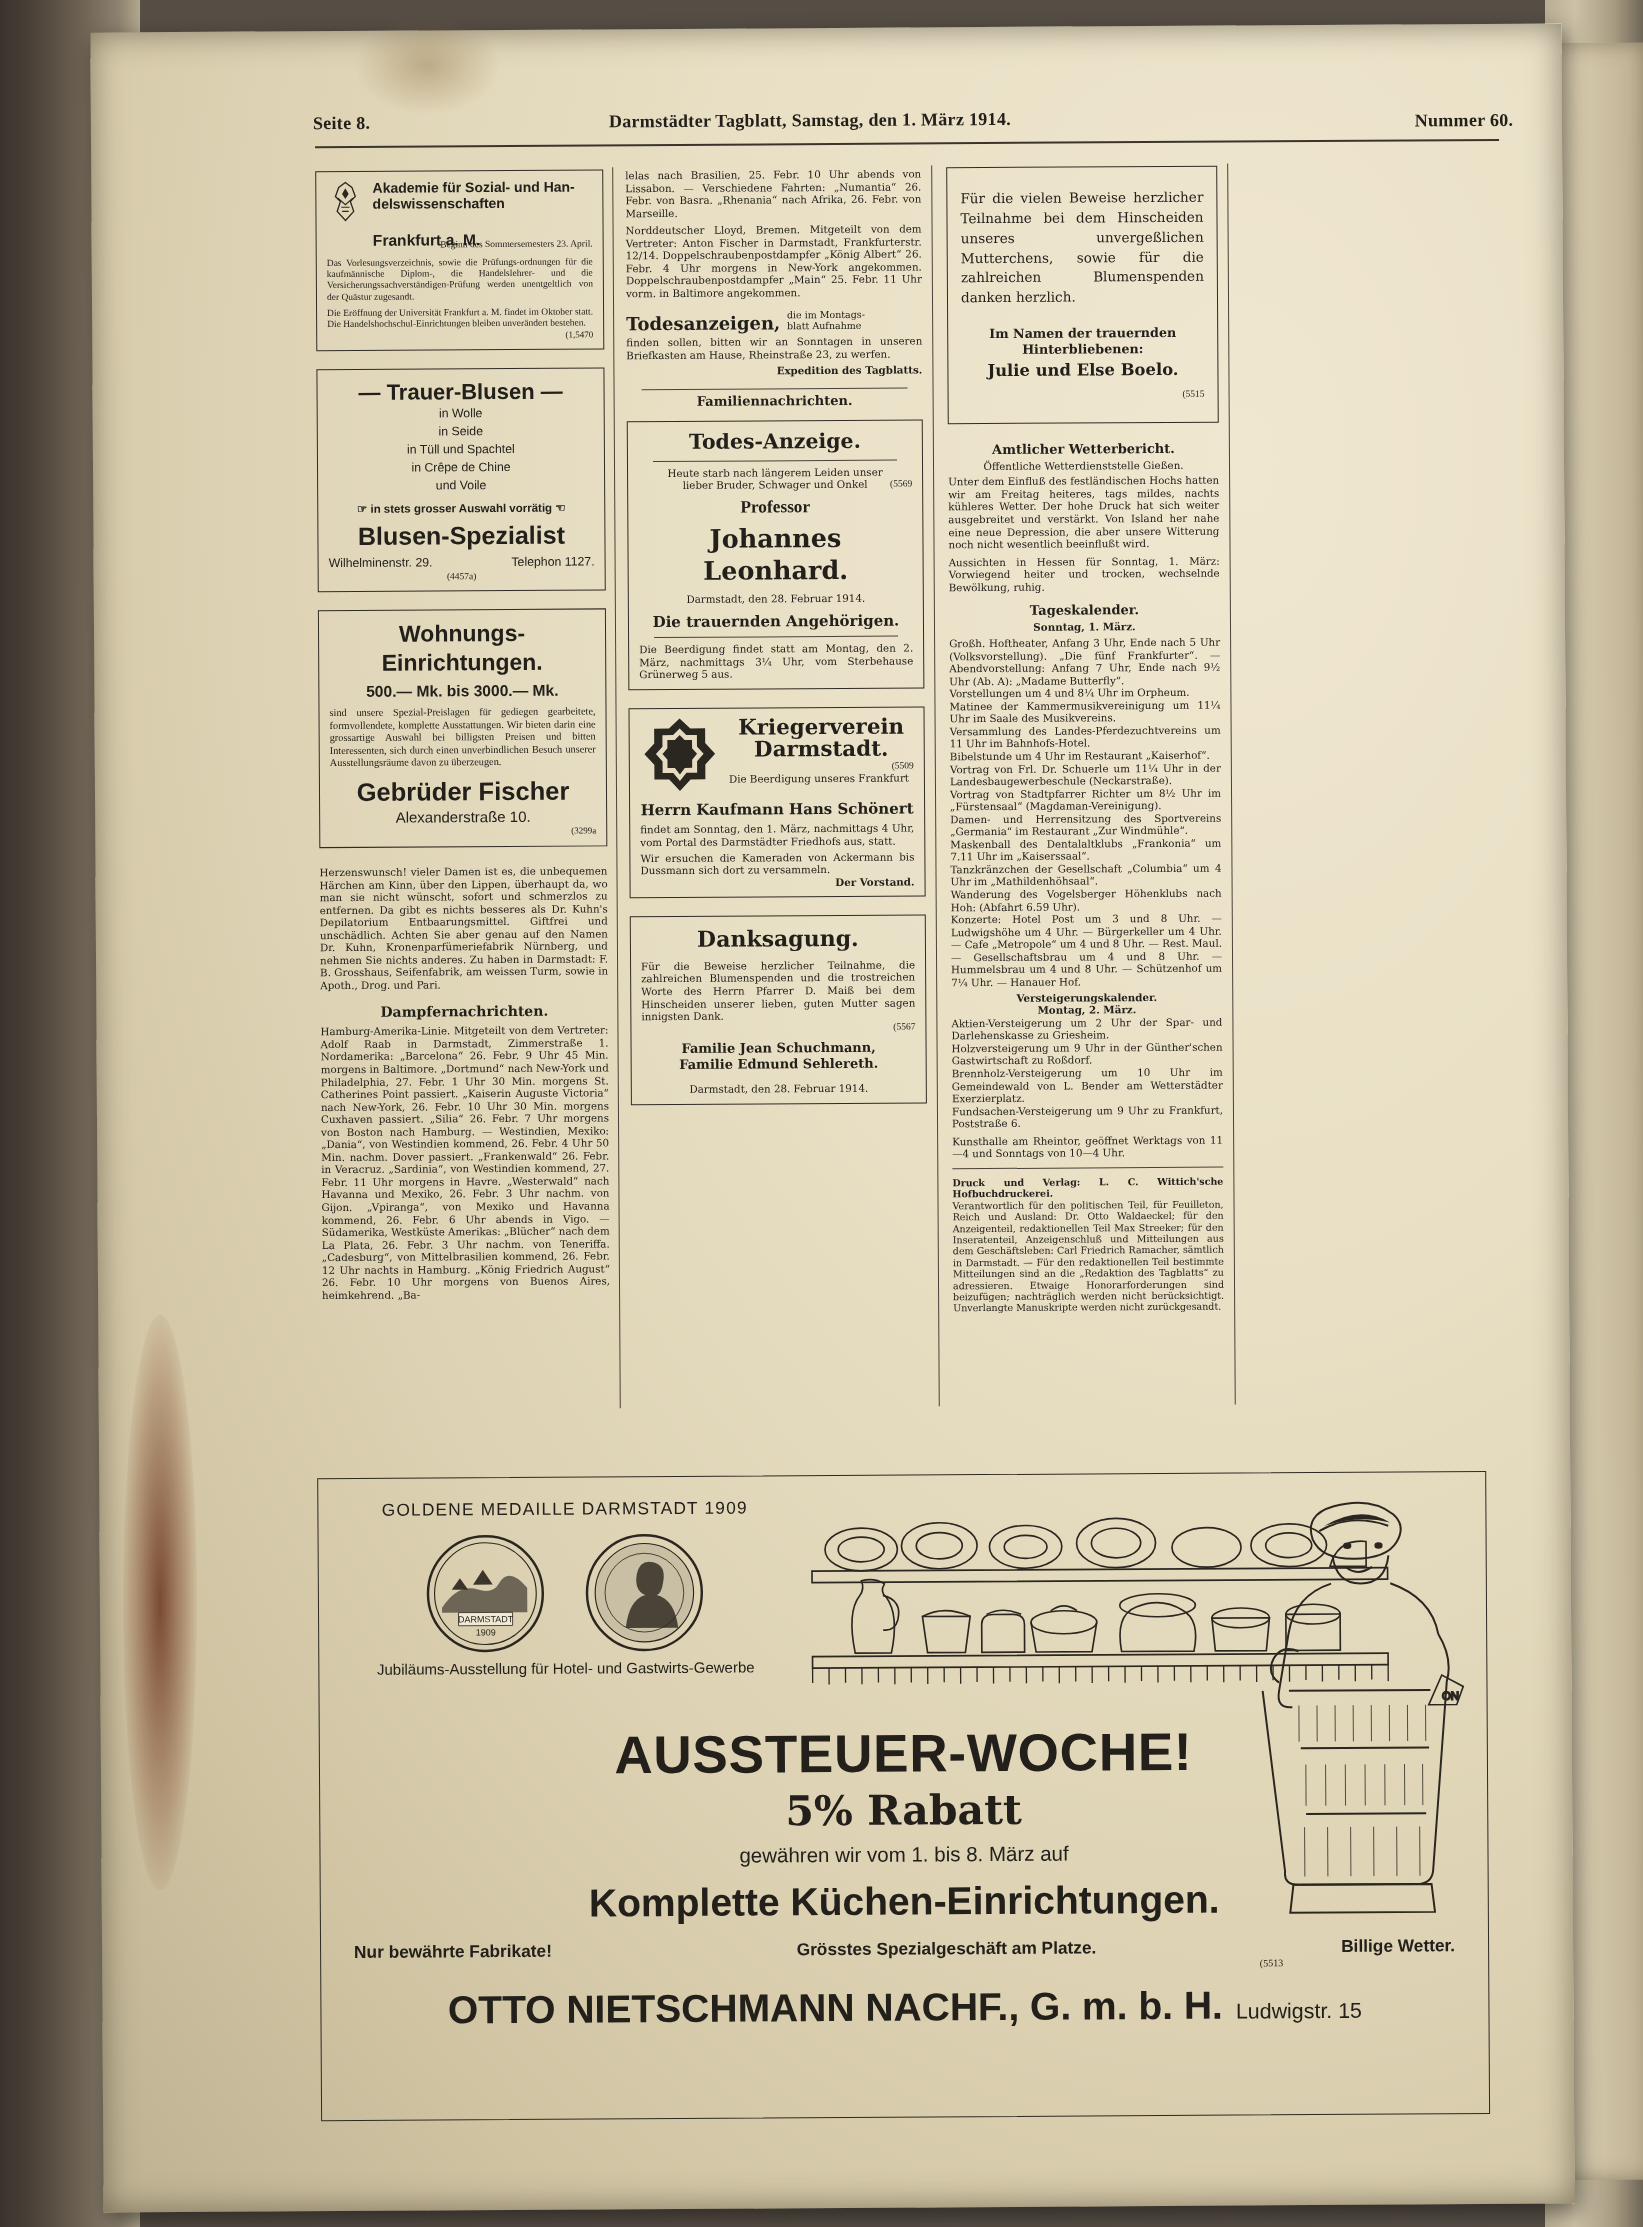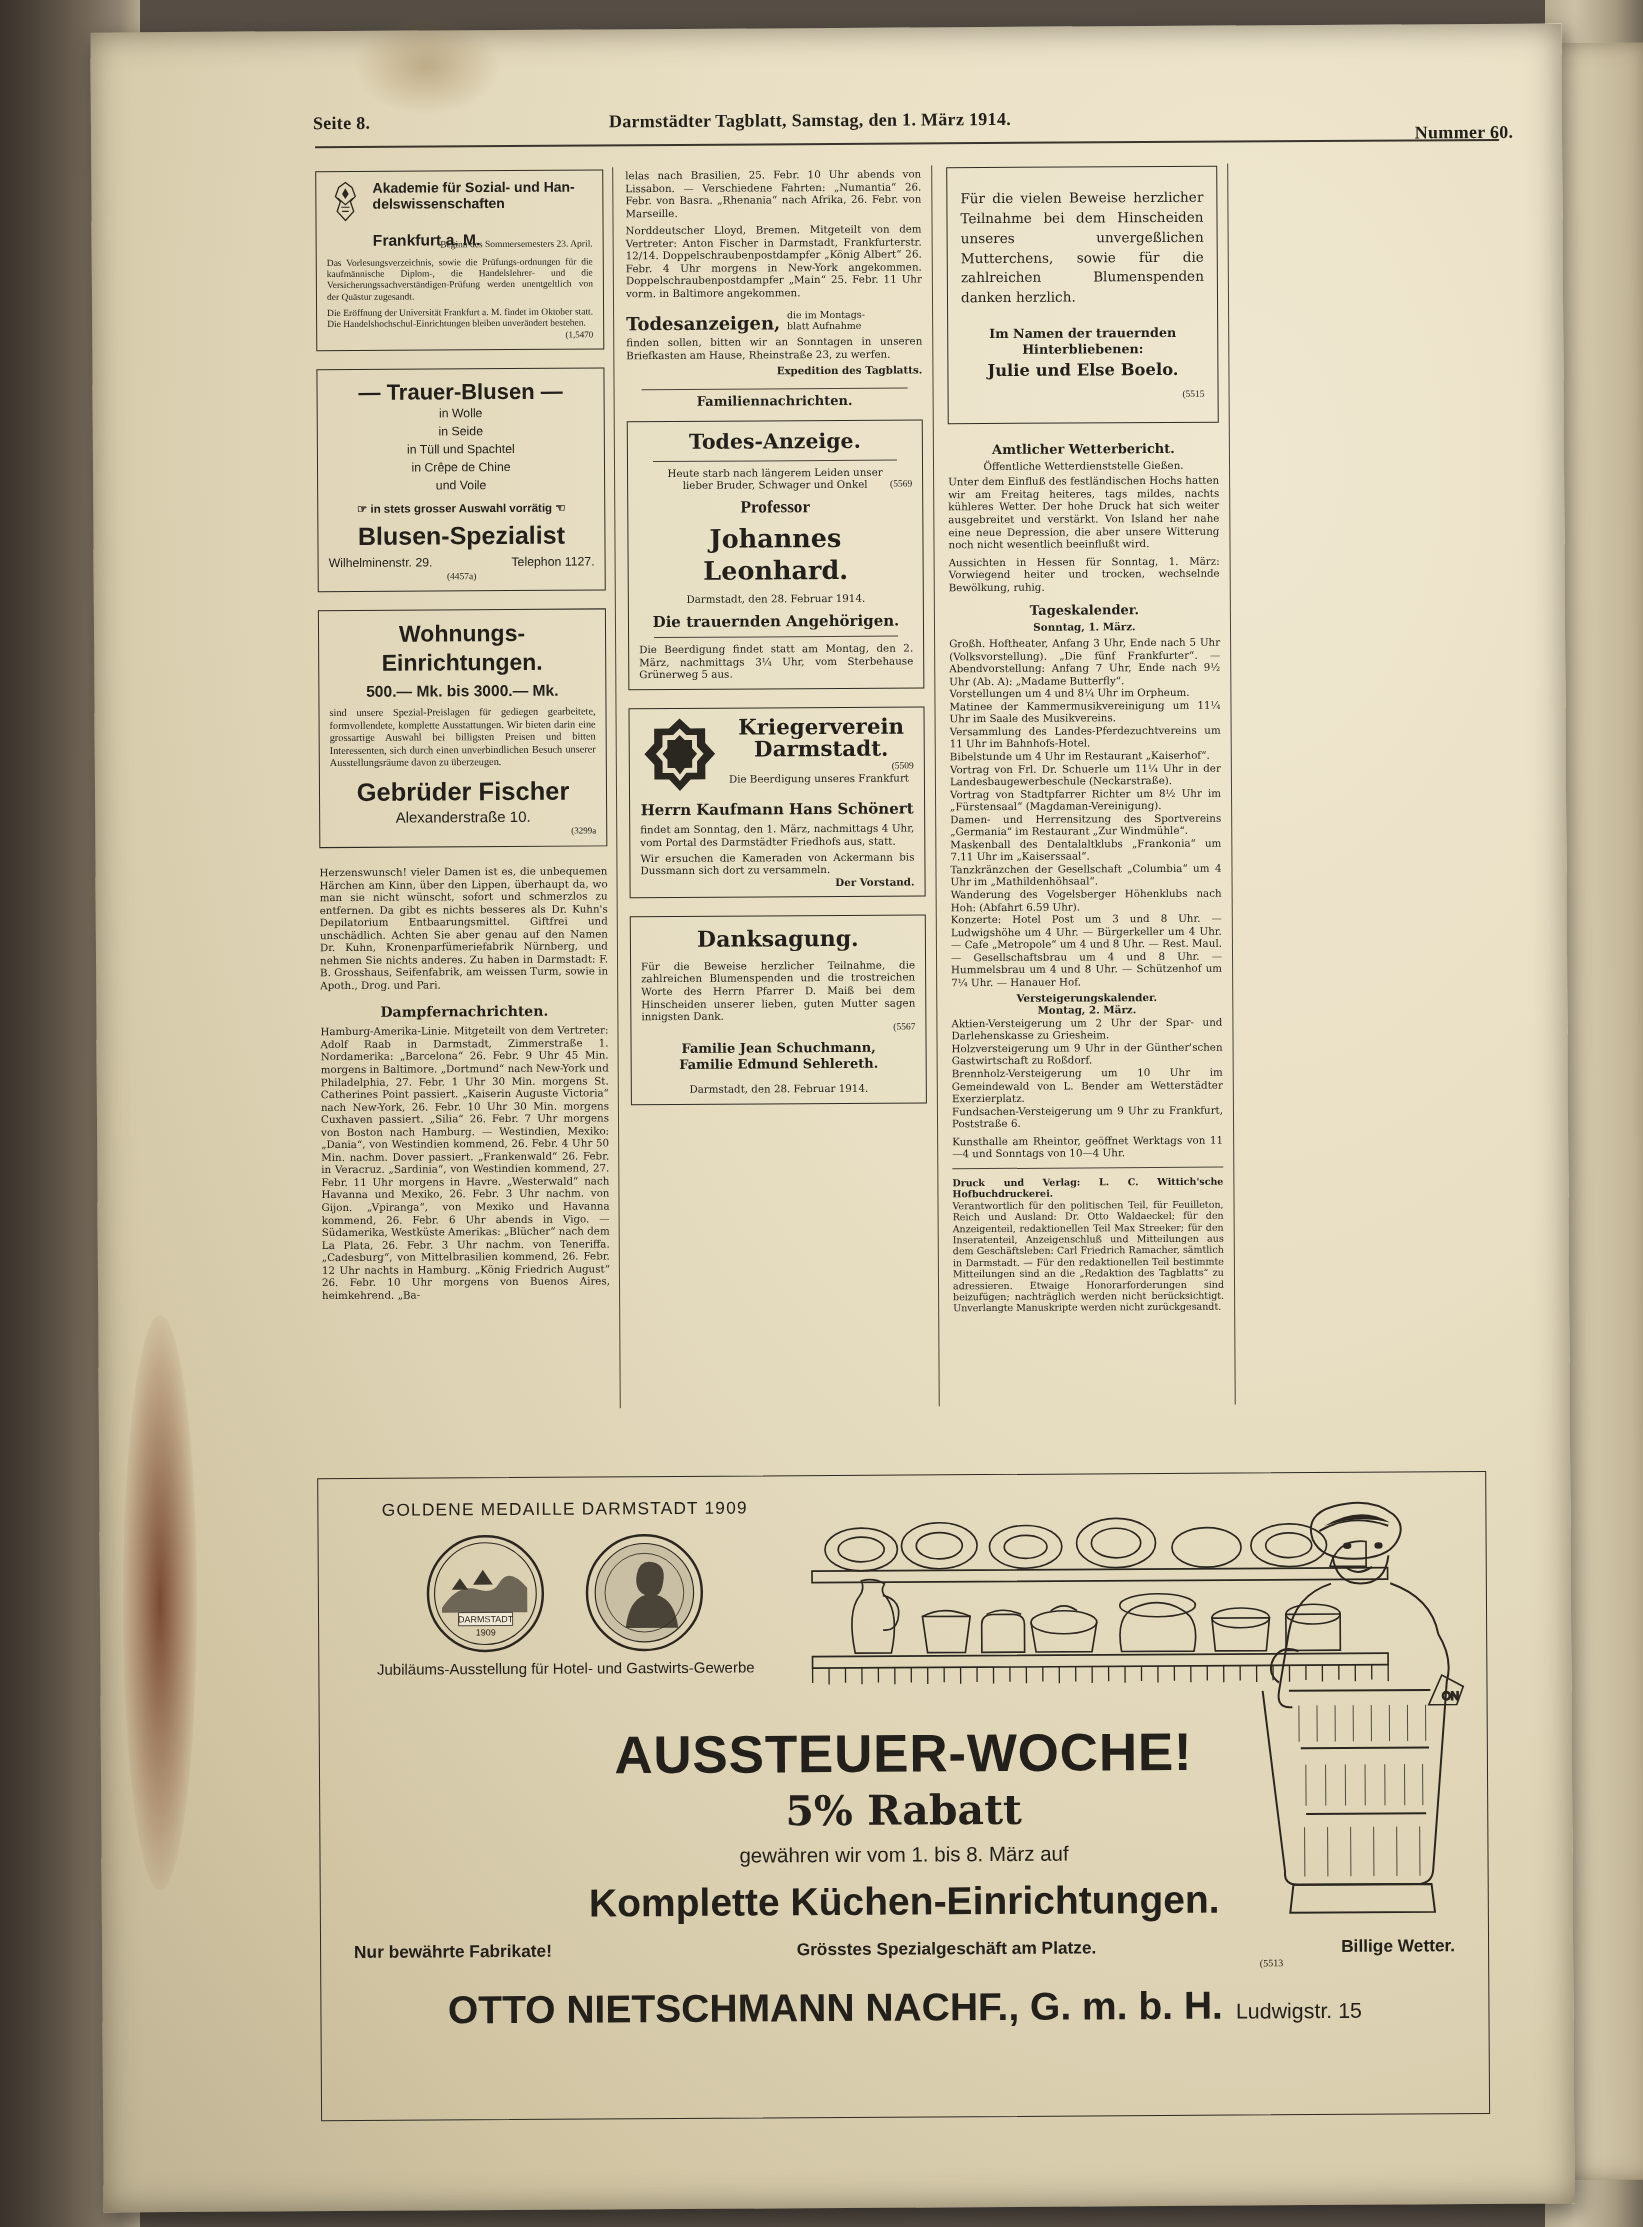--- a/index.html
+++ b/index.html
@@ -31,21 +31,21 @@
   
   .sheet{
     position:absolute;left:97px;top:28px;width:1471px;height:2180px;
     transform:rotate(-0.35deg);
     color:#23201b;
   }
   .masthead{position:absolute;left:222px;top:82px;width:1184px;height:25px;
      font-size:18px;font-weight:bold;letter-spacing:0.3px;}
   .mh-left{position:absolute;left:0;top:0;}
   .mh-center{position:absolute;left:296px;top:0;}
-  .mh-right{position:absolute;right:-16.4px;top:16px;}
+  .mh-right{position:absolute;right:-16.4px;top:4px;}
   .rule{position:absolute;background:#3a342c;}
   
   .col{position:absolute;top:140px;font-size:11px;line-height:1.26;text-align:justify;}
   .c1{left:224px;width:288px;}
   .c2{left:534px;width:296px;}
   .c3{left:855px;width:271px;}
   .vrule{position:absolute;width:0.8px;background:#4a4238;top:138px;height:1241px;}
   
   .box{border:1.6px solid #302b24;padding:8.2px 10px;margin-bottom:18px;background:rgba(255,255,255,0.03);}
   .ctr{text-align:center;}

